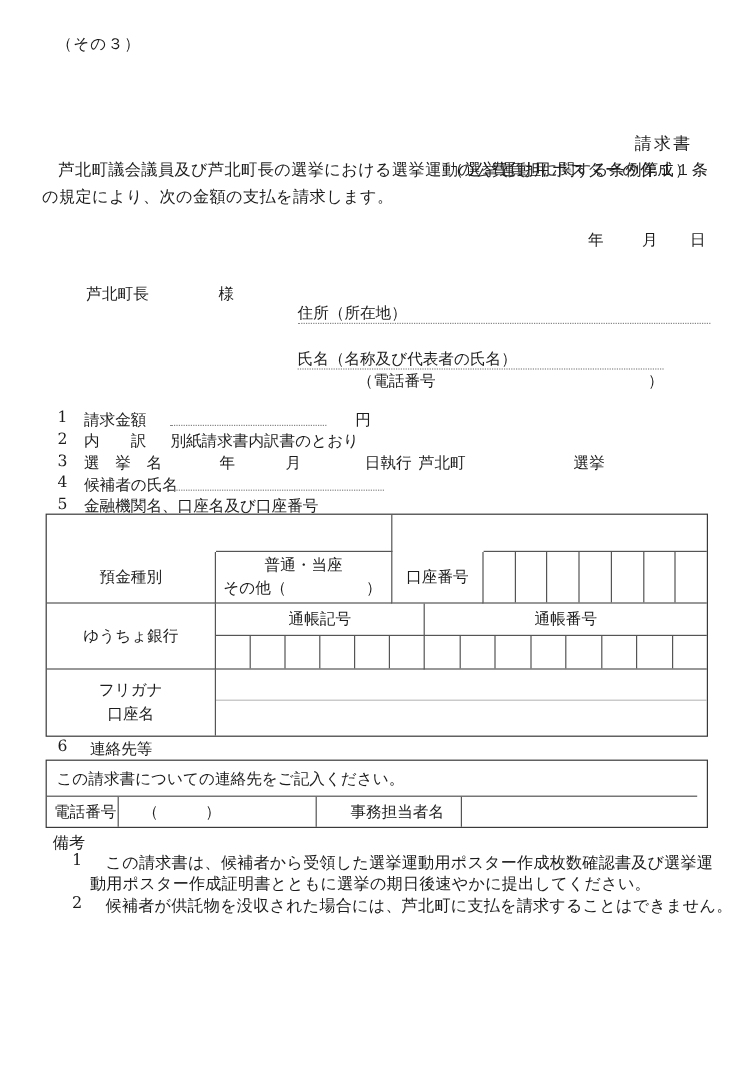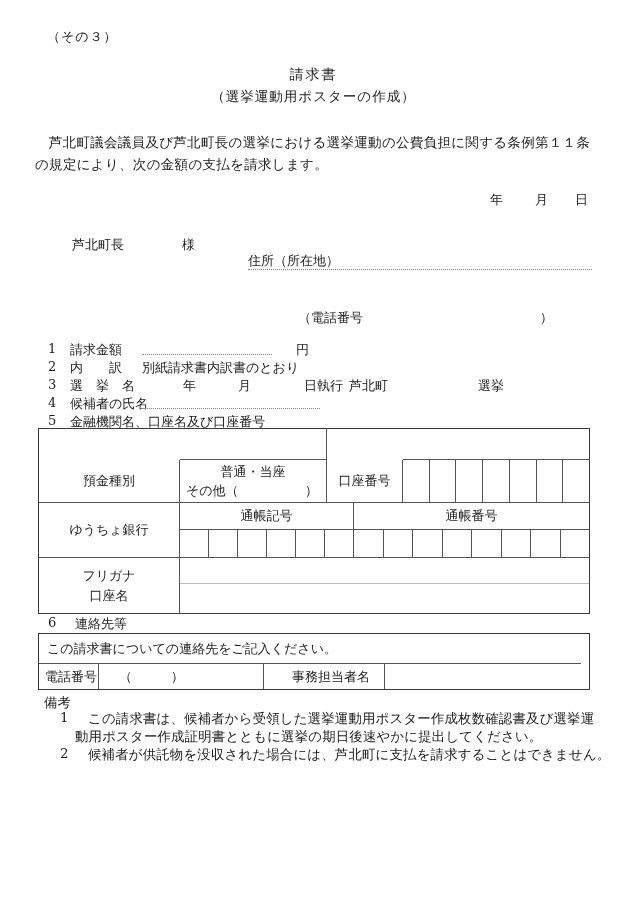--- a/index.html
+++ b/index.html
@@ -5,21 +5,21 @@
   html,body{margin:0;padding:0;}
   body{
     width:630px;height:903px;background:#ffffff;
     font-family:"DejaVu Serif","Liberation Serif",serif;
     color:#1c1c1c;
     -webkit-font-smoothing:antialiased;
   }
   .page{position:relative;width:630px;height:903px;background:#fff;overflow:hidden;font-size:13px;}
   .abs{position:absolute;}
   .corner{left:47px;top:28px;font-size:13px;letter-spacing:1px;}
-  .titleblock{left:35px;width:557px;text-align:center;}
+  .titleblock{left:20px;width:557px;text-align:right;margin-top:45px;}
   .title{top:66px;font-size:14px;letter-spacing:2px;}
   .subtitle{top:88px;font-size:13.5px;letter-spacing:1px;}
   .para{left:35px;top:131px;width:562px;line-height:22px;font-size:13.5px;letter-spacing:0.3px;white-space:pre-wrap;}
   .dateline span{position:absolute;top:0;}
   .dotted{border-bottom:1px dotted #858585;}
   .addr-line{left:248px;top:252px;width:344px;height:17px;}
   .name-line{left:248px;top:290px;width:305px;height:17px;}
   .fill-gap{display:inline-block;height:11px;}
   .items .row{position:absolute;left:0;height:16px;white-space:nowrap;}
   .items span{position:absolute;top:0;}
@@ -59,20 +59,23 @@
 
   <div class="abs" style="left:0;top:236px;height:16px;width:546px;">
     <span class="abs" style="left:72px;top:0;">芦北町長</span>
     <span class="abs" style="left:182px;top:0;">様</span>
   </div>
 
   <div class="abs dotted addr-line">
     <span>住所（所在地）</span>
   </div>
 
+  <div class="abs dotted name-line">
+    <span>氏名（名称及び代表者の氏名）</span>
+  </div>
 
   <div class="abs" style="left:0;top:309px;height:16px;width:544px;">
     <span class="abs" style="left:298px;top:0;">（電話番号</span>
     <span class="abs" style="left:540px;top:0;">）</span>
   </div>
 
   <div class="abs items" style="left:0;top:0;width:630px;height:0;">
     <div class="row" style="top:341px;width:630px;">
       <span style="left:48px;">1</span>
       <span style="left:70px;">請求金額</span>

